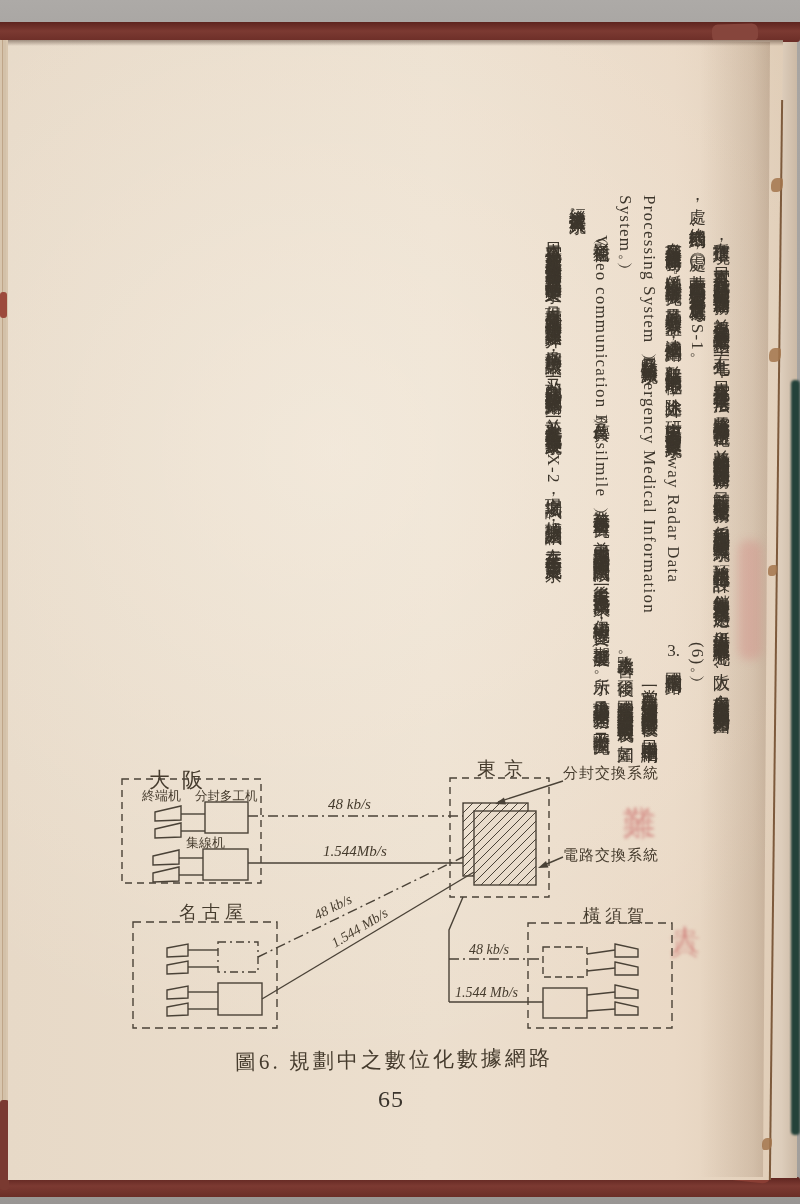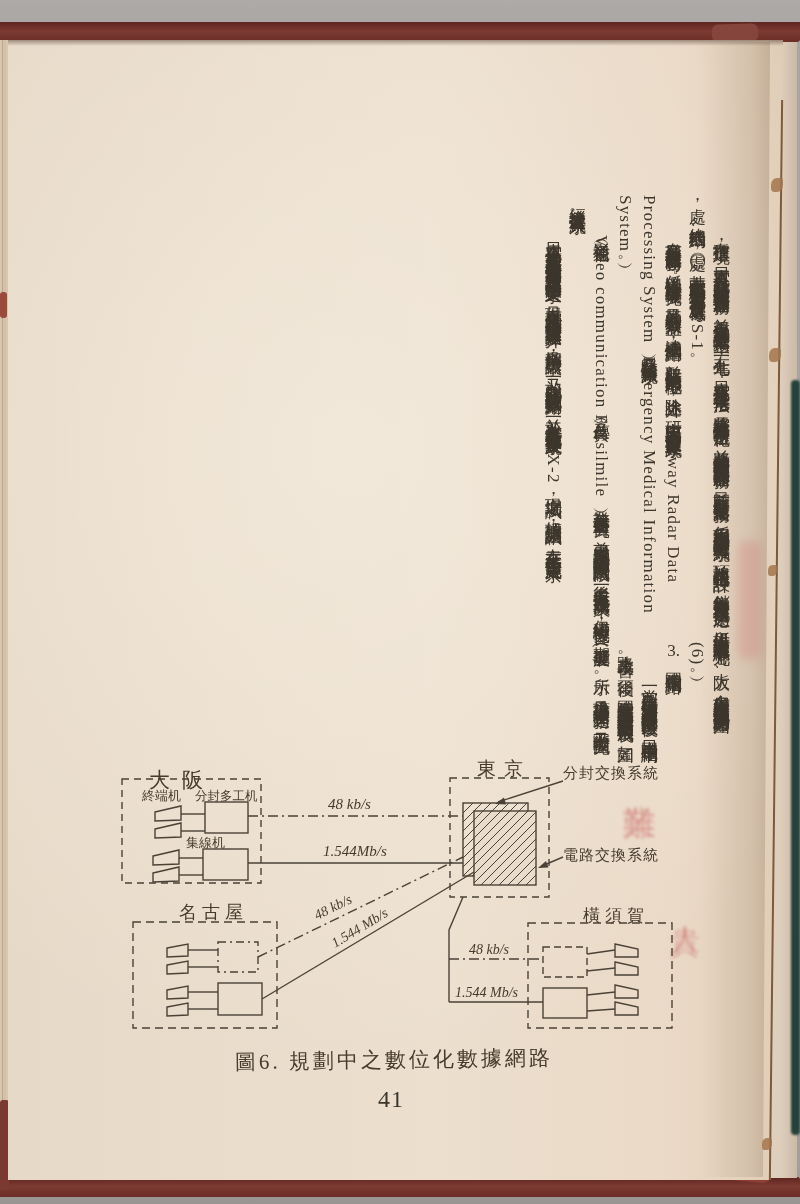--- a/index.html
+++ b/index.html
@@ -186,15 +186,15 @@
       <rect x="458" y="238" width="44" height="30"></rect>
       <line x1="502" y1="245" x2="530" y2="242"></line>
       <line x1="502" y1="261" x2="530" y2="259"></line>
       <polygon points="530,235 553,240 553,248 530,248"></polygon>
       <polygon points="530,252 553,257 553,265 530,265"></polygon>
 
       <text class="hand" x="150" y="319" font-size="21" letter-spacing="3" stroke="none" fill="#443a2c" transform="rotate(-0.8 150 319)">圖6. 規劃中之數位化數據網路</text>
     </g>
   </svg>
 
-  <div id="page-number">41</div>
+  <div id="page-number">65</div>
 
 </div>
 
 </body></html>

